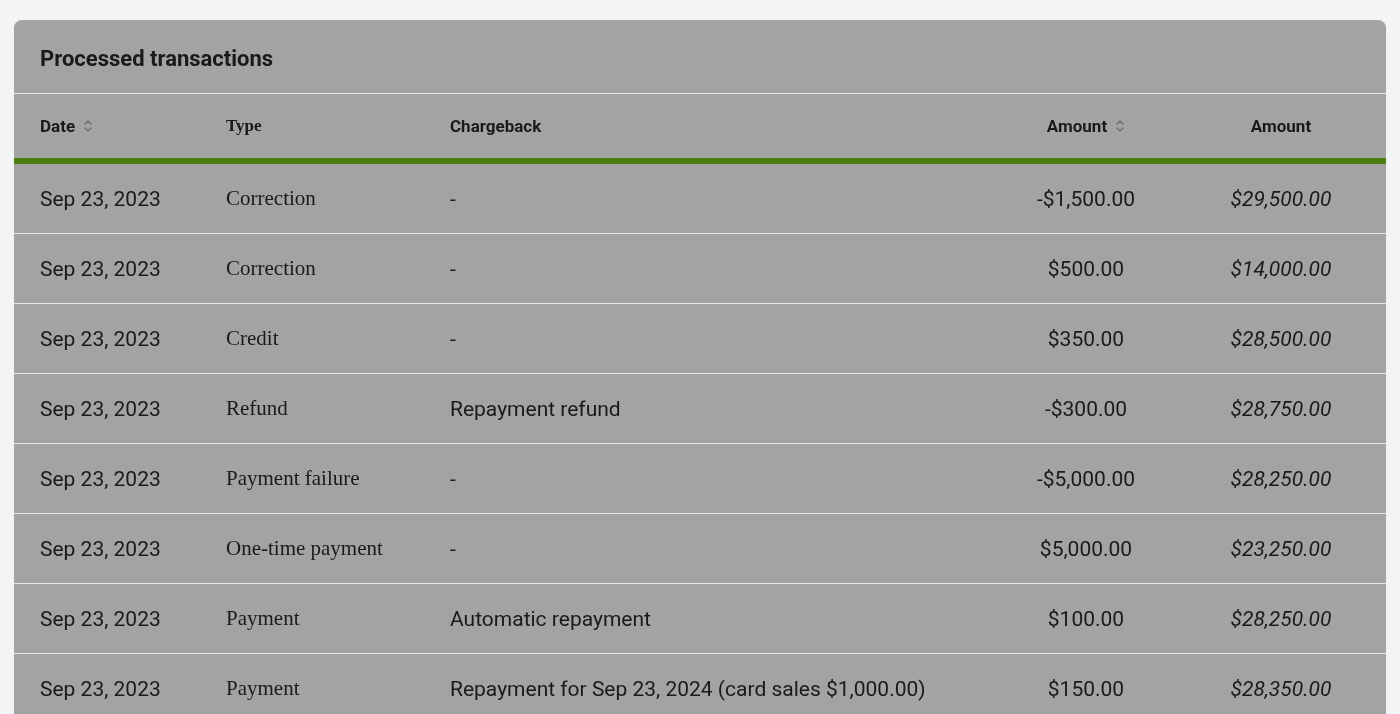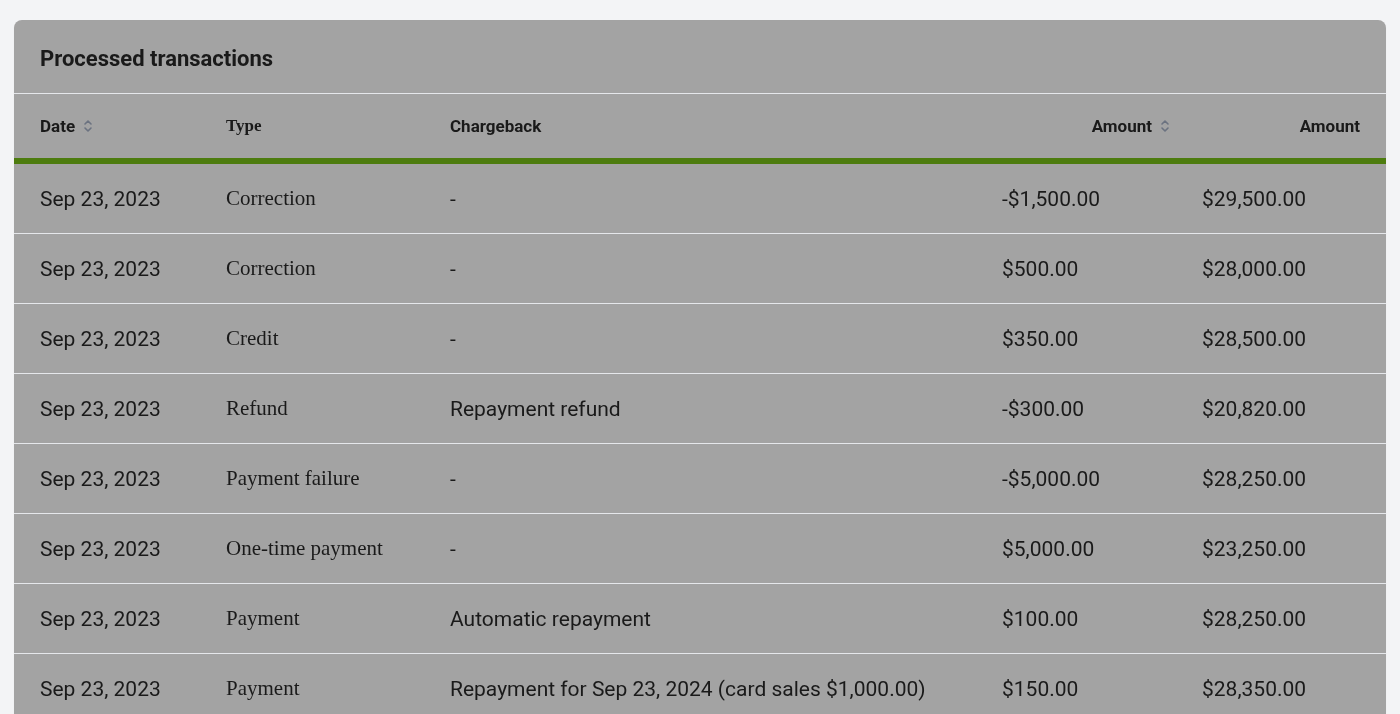--- a/index.html
+++ b/index.html
@@ -45,44 +45,45 @@
     }
     .thead-row th:last-child {
       padding-right: 26px;
     }
     .th-content {
       display: flex;
       align-items: center;
       gap: 8px;
     }
     .th-right .th-content {
-      justify-content: flex-end;
+      justify-content: center;
     }
     .th-right {
       text-align: right;
     }
     .sort-icon {
       display: inline-flex;
       align-items: center;
     }
     .tbody-row td {
       font-size: 21px;
       color: #1a1a1a;
       padding: 22px 16px;
       border-bottom: 1px solid #e5e7eb;
       white-space: nowrap;
     }
     .tbody-row td:first-child {
       padding-left: 26px;
     }
     .tbody-row td:last-child {
       padding-right: 26px;
+      font-style: italic;
     }
     .td-right {
-      text-align: left;
+      text-align: center;
     }
     .col-date { width: 196px; }
     .col-type { width: 224px; font-family: Liberation Serif, serif; }
     .col-desc { width: auto; }
     .col-amount { width: 200px; }
     .col-balance { width: 200px; }
   </style>
 </head>
 <body>
 
@@ -137,35 +138,35 @@
           <td class="col-type">Correction</td>
           <td class="col-desc">-</td>
           <td class="col-amount td-right">-$1,500.00</td>
           <td class="col-balance td-right">$29,500.00</td>
         </tr>
         <tr class="tbody-row">
           <td class="col-date">Sep 23, 2023</td>
           <td class="col-type">Correction</td>
           <td class="col-desc">-</td>
           <td class="col-amount td-right">$500.00</td>
-          <td class="col-balance td-right">$28,000.00</td>
+          <td class="col-balance td-right">$14,000.00</td>
         </tr>
         <tr class="tbody-row">
           <td class="col-date">Sep 23, 2023</td>
           <td class="col-type">Credit</td>
           <td class="col-desc">-</td>
           <td class="col-amount td-right">$350.00</td>
           <td class="col-balance td-right">$28,500.00</td>
         </tr>
         <tr class="tbody-row">
           <td class="col-date">Sep 23, 2023</td>
           <td class="col-type">Refund</td>
           <td class="col-desc">Repayment refund</td>
           <td class="col-amount td-right">-$300.00</td>
-          <td class="col-balance td-right">$20,820.00</td>
+          <td class="col-balance td-right">$28,750.00</td>
         </tr>
         <tr class="tbody-row">
           <td class="col-date">Sep 23, 2023</td>
           <td class="col-type">Payment failure</td>
           <td class="col-desc">-</td>
           <td class="col-amount td-right">-$5,000.00</td>
           <td class="col-balance td-right">$28,250.00</td>
         </tr>
         <tr class="tbody-row">
           <td class="col-date">Sep 23, 2023</td>

